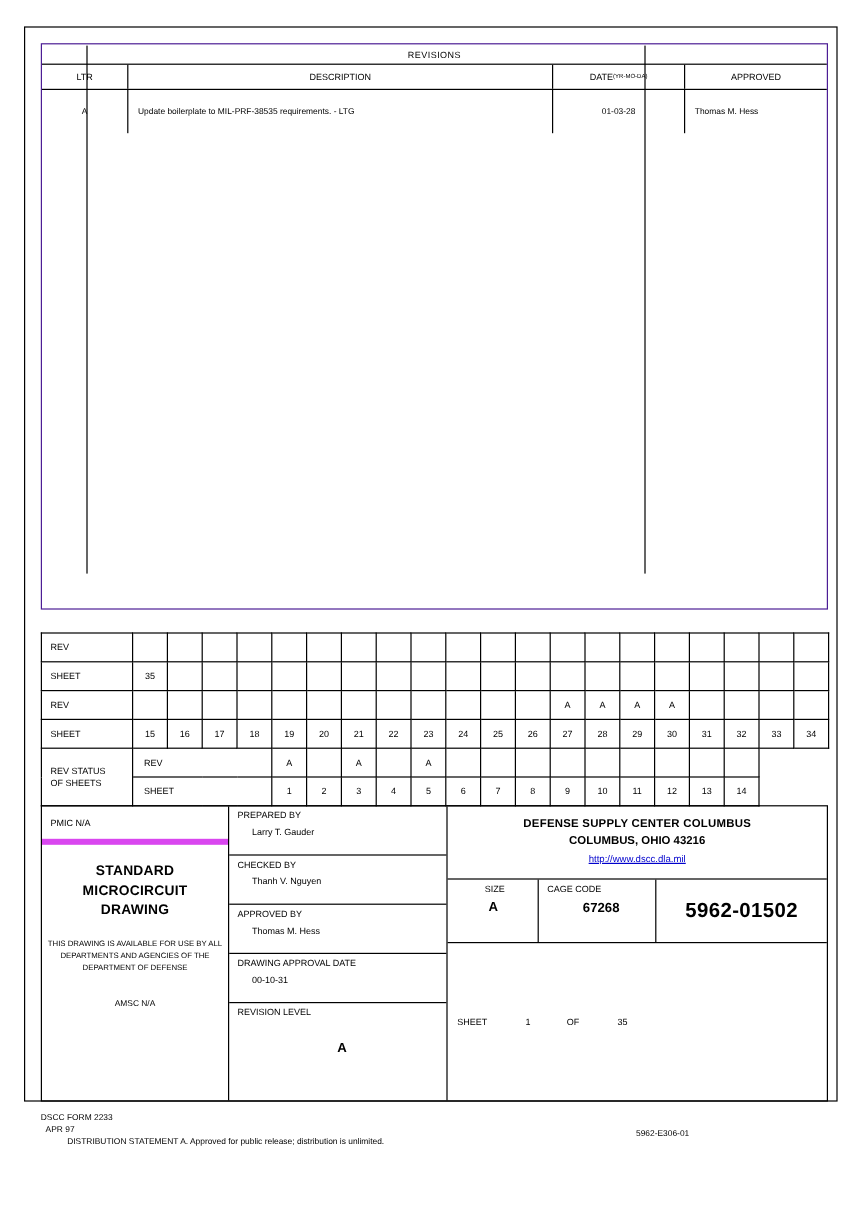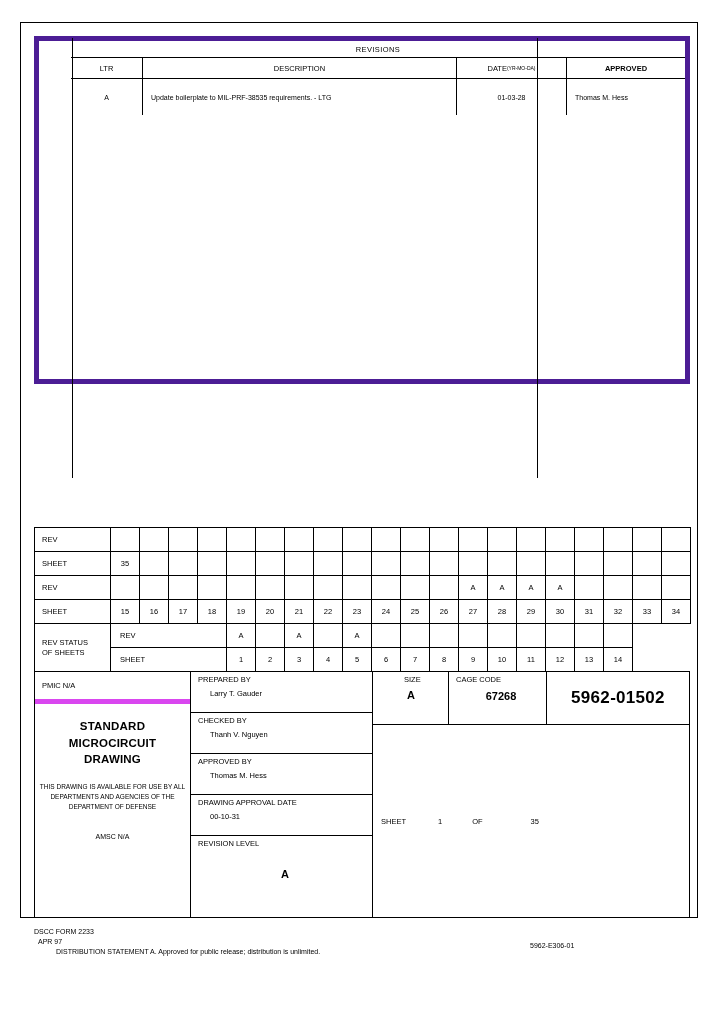--- a/index.html
+++ b/index.html
@@ -30,24 +30,23 @@
     height: 896px;
     border: 1px solid #000;
     box-sizing: border-box;
   }
   
   .rev-block {
     position: absolute;
     left: 34px;
     top: 36px;
     width: 656px;
-    height: 348px;
-    border: 5px solid #4c1d95;
-    box-sizing: border-box;
-    padding-left: 32px;
+    height: 472px;
+    border: 1px solid #4c1d95;
+    box-sizing: border-box;
   }
   .rev-title {
     height: 17px;
     line-height: 17px;
     text-align: center;
     font-size: 7.5px;
     letter-spacing: .4px;
     border-bottom: 1px solid #000;
     box-sizing: border-box;
   }
@@ -59,21 +58,21 @@
     font-size: 7.5px;
   }
   .rev-head > div {
     display: flex;
     align-items: center;
     justify-content: center;
     box-sizing: border-box;
     border-right: 1px solid #000;
     height: 100%;
   }
-  .rev-head > div:last-child { border-right: none; font-weight: bold; }
+  .rev-head > div:last-child { border-right: none; }
   .c-ltr { width: 72px; }
   .c-desc { flex: 1; }
   .c-date { width: 110px; }
   .c-appr { width: 118px; }
   .rev-row {
     display: flex;
     height: 36px;
     font-size: 7px;
   }
   .rev-row > div {
@@ -294,21 +293,21 @@
   }
   .sheetrow {
     flex: 1;
     display: flex;
     align-items: center;
     font-size: 7.5px;
     padding-left: 8px;
   }
   .sheetrow .lab { margin-right: 32px; }
   .sheetrow .n1 { margin-right: 30px; }
-  .sheetrow .of { margin-right: 48px; }
+  .sheetrow .of { margin-right: 32px; }
   
   .footer {
     position: absolute;
     left: 34px;
     top: 928px;
     width: 662px;
     font-size: 7px;
   }
   .footer .l1 { }
   .footer .l2 { margin-top: 3px; padding-left: 4px;}
@@ -538,20 +537,25 @@
         <div>DRAWING APPROVAL DATE</div>
         <div class="v">00-10-31</div>
       </div>
       <div class="fld revlevel">
         <div>REVISION LEVEL</div>
         <div class="bigv">A</div>
       </div>
     </div>
 
     <div class="tb-col3">
+      <div class="dscc">
+        <div class="l1">DEFENSE SUPPLY CENTER COLUMBUS</div>
+        <div class="l2">COLUMBUS, OHIO  43216</div>
+        <div class="l3">http://www.dscc.dla.mil</div>
+      </div>
       <div class="idrow">
         <div class="size">
           <div>SIZE</div>
           <div class="bigv">A</div>
         </div>
         <div class="cage">
           <div>CAGE CODE</div>
           <div class="bigv">67268</div>
         </div>
         <div class="docnum">5962-01502</div>

